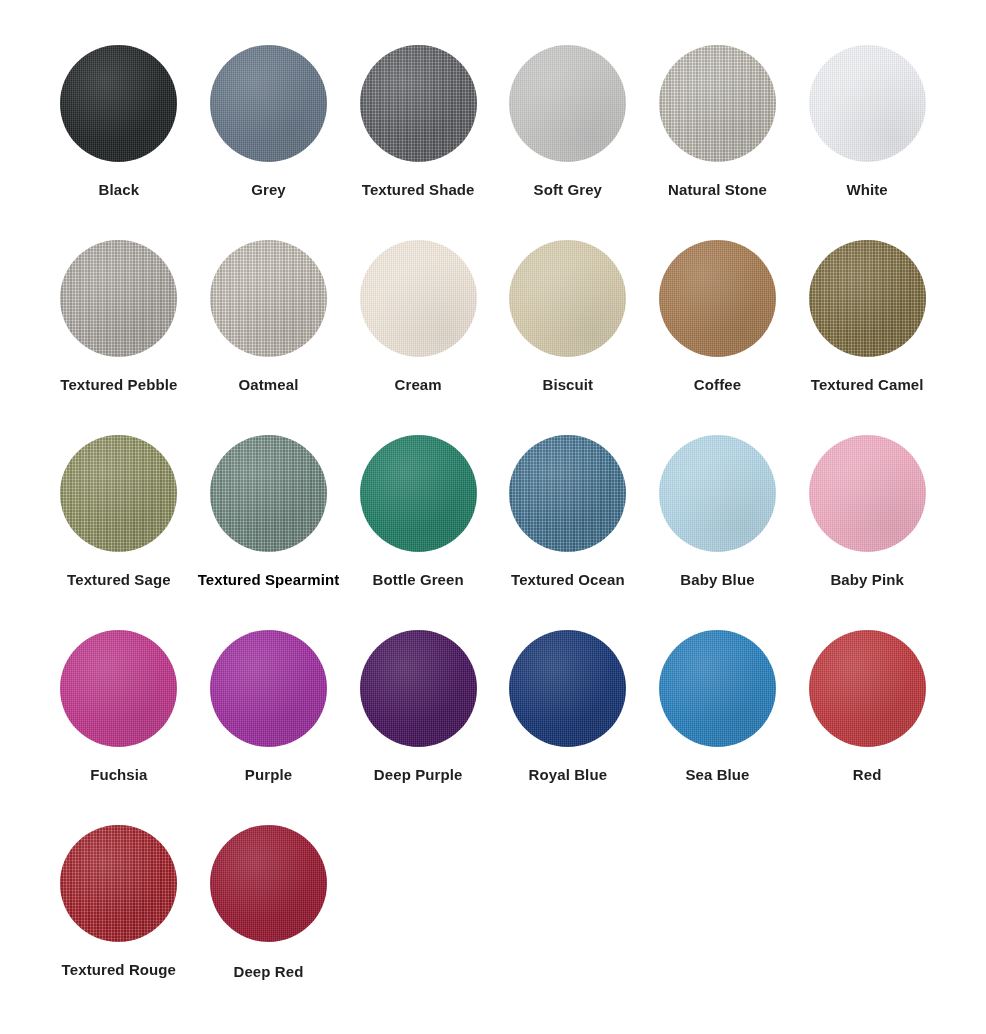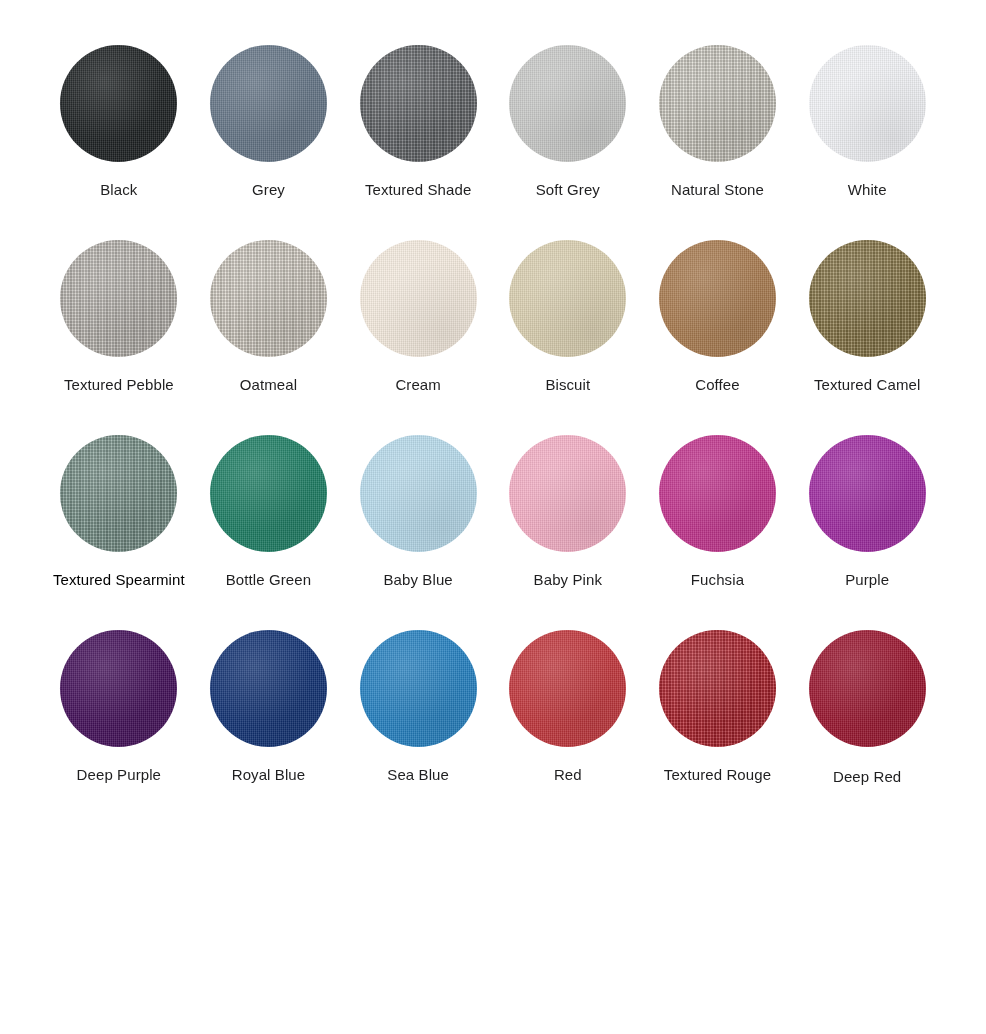--- a/index.html
+++ b/index.html
@@ -104,21 +104,21 @@
     text-align: center;
     font-size: 15px;
     line-height: 20px;
     color: #1f1f20;
     letter-spacing: 0.1px;
   }
 </style>
 </head>
 <body>
 
-<div id="swatch-grid" style="background: rgb(255, 255, 255);">
+<div id="swatch-grid" style="background: rgb(255, 255, 255); font-weight: bold;">
     <div class="swatch">
       <div class="swatch-disc" style="background-color: rgb(29, 33, 35);">
         <span class="weave"></span>
         <span class="shade"></span>
       </div>
       <div class="swatch-label" style="color: rgb(31, 31, 32);">Black</div>
     </div>
     <div class="swatch">
       <div class="swatch-disc" style="background-color: rgb(100, 117, 134);">
         <span class="weave"></span>
@@ -190,34 +190,48 @@
       <div class="swatch-label" style="color: rgb(31, 31, 32);">Coffee</div>
     </div>
     <div class="swatch">
       <div class="swatch-disc heavy" style="background-color: rgb(150, 131, 79);">
         <span class="weave"></span>
         <span class="shade"></span>
       </div>
       <div class="swatch-label" style="color: rgb(31, 31, 32);">Textured Camel</div>
     </div>
     <div class="swatch">
+      <div class="swatch-disc heavy" style="background-color: rgb(168, 172, 116);">
+        <span class="weave"></span>
+        <span class="shade"></span>
+      </div>
+      <div class="swatch-label" style="color: rgb(31, 31, 32);">Textured Sage</div>
+    </div>
+    <div class="swatch">
       <div class="swatch-disc heavy" style="background-color: rgb(132, 160, 151);">
         <span class="weave"></span>
         <span class="shade"></span>
       </div>
       <div class="swatch-label" style="color: #000000;">Textured Spearmint</div>
     </div>
     <div class="swatch">
       <div class="swatch-disc" style="background-color: rgb(29, 125, 99);">
         <span class="weave"></span>
         <span class="shade"></span>
       </div>
       <div class="swatch-label" style="color: rgb(31, 31, 32);">Bottle Green</div>
     </div>
     <div class="swatch">
+      <div class="swatch-disc heavy" style="background-color: rgb(80, 136, 171);">
+        <span class="weave"></span>
+        <span class="shade"></span>
+      </div>
+      <div class="swatch-label" style="color: rgb(31, 31, 32);">Textured Ocean</div>
+    </div>
+    <div class="swatch">
       <div class="swatch-disc" style="background-color: rgb(182, 217, 234);">
         <span class="weave"></span>
         <span class="shade"></span>
       </div>
       <div class="swatch-label" style="color: rgb(31, 31, 32);">Baby Blue</div>
     </div>
     <div class="swatch">
       <div class="swatch-disc" style="background-color: rgb(243, 174, 196);">
         <span class="weave"></span>
         <span class="shade"></span>

